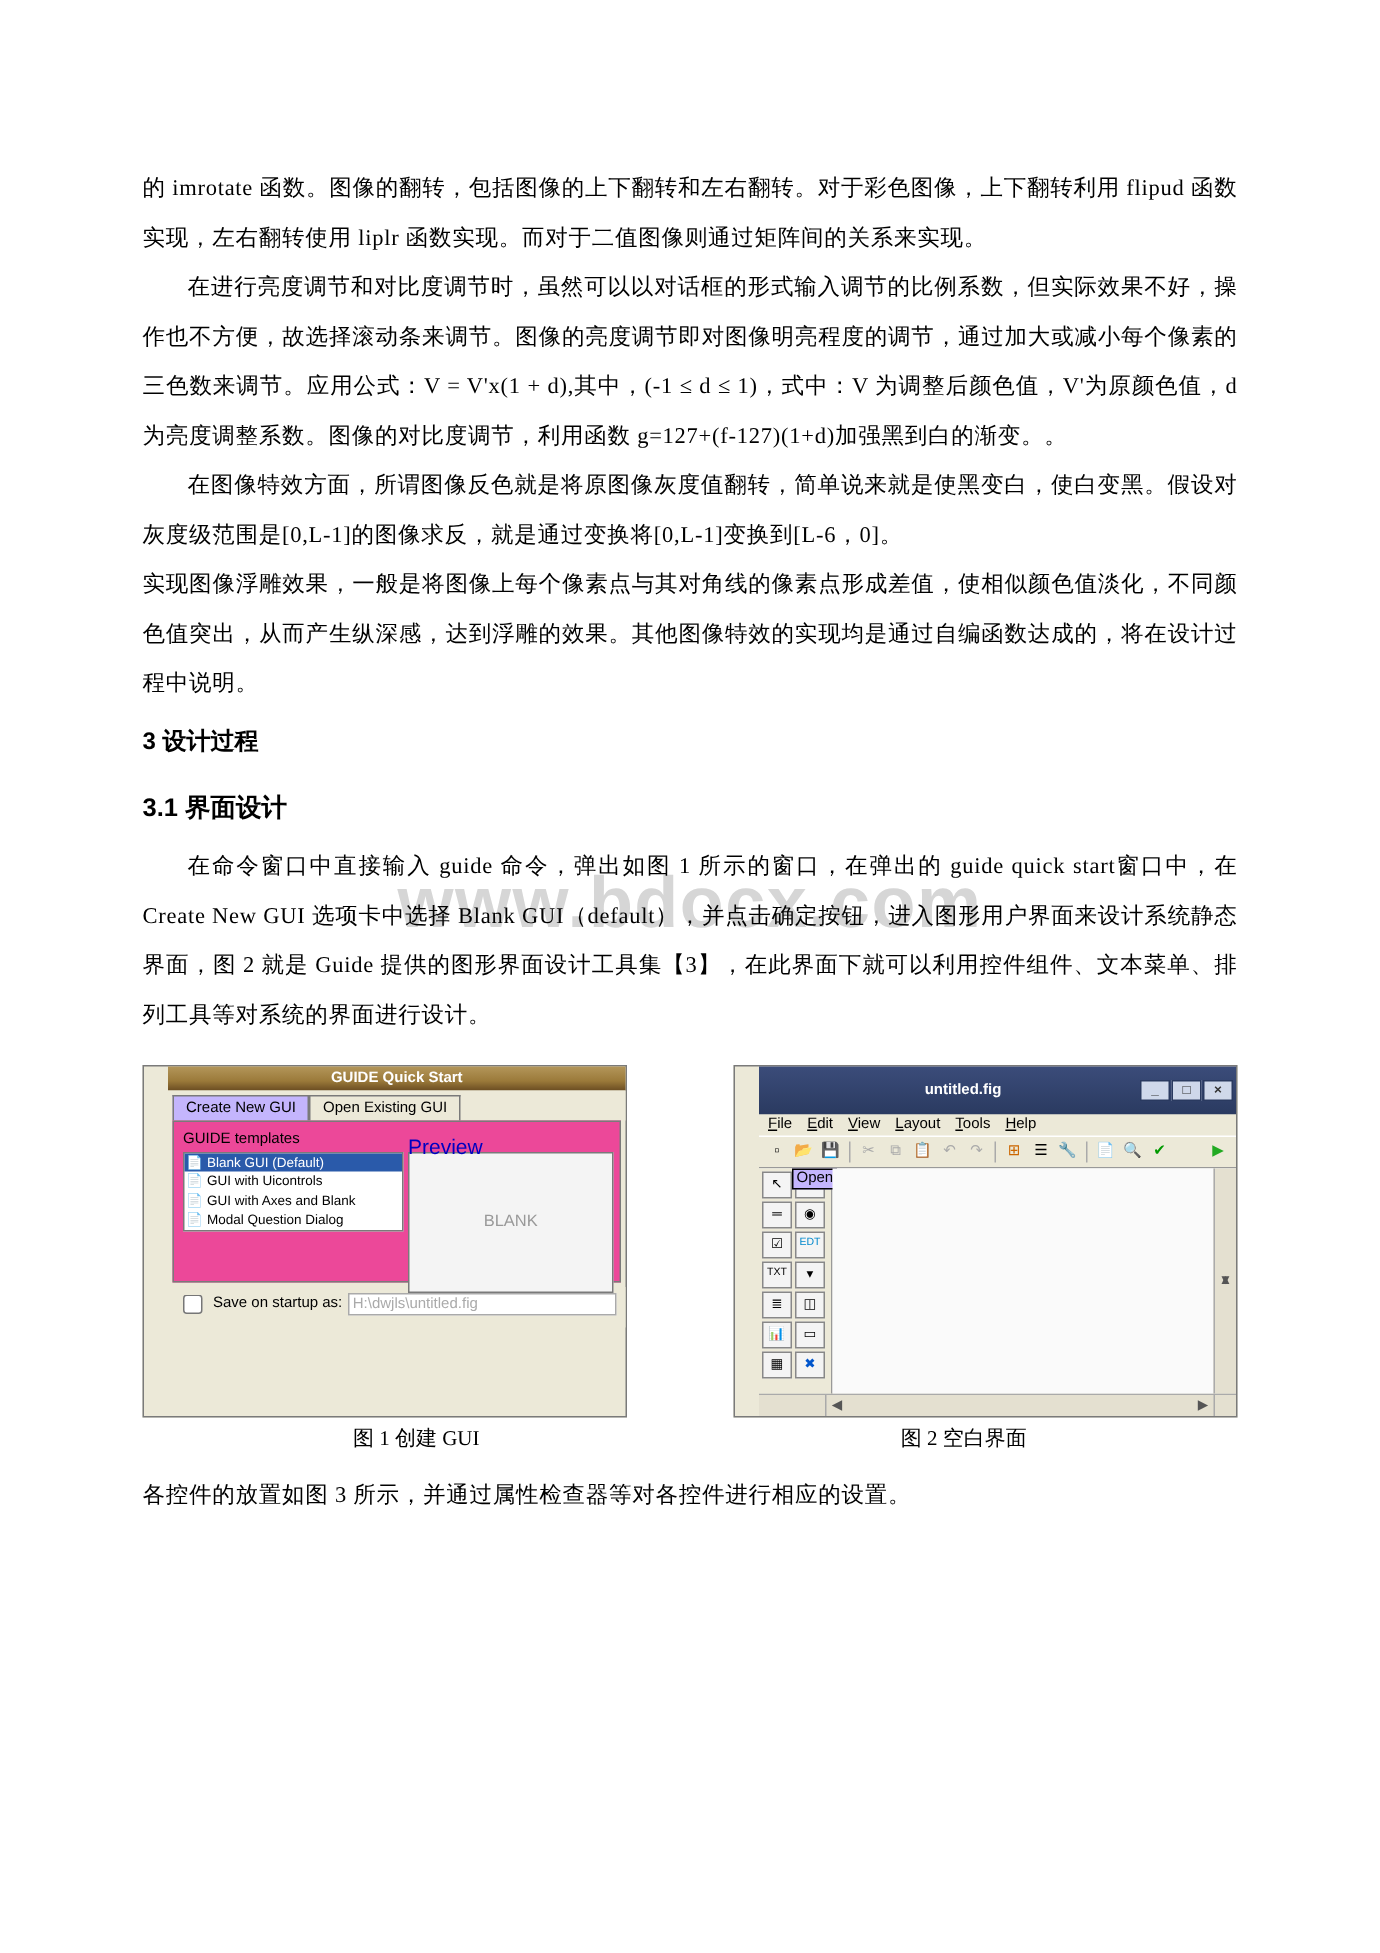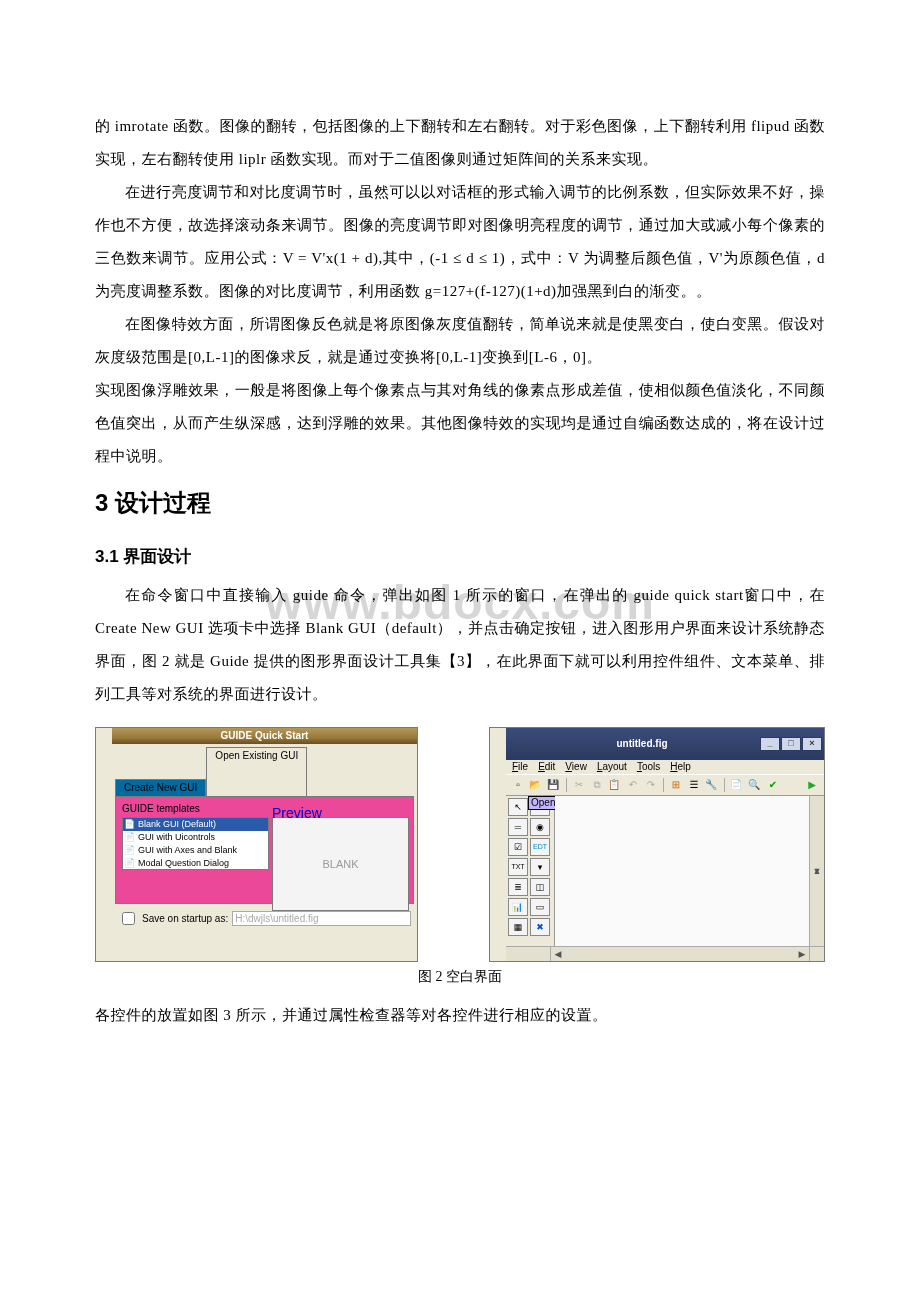--- a/index.html
+++ b/index.html
@@ -20,21 +20,21 @@
     line-height: 2.2;
   }
   .para {
     text-indent: 2em;
     text-align: justify;
     letter-spacing: 0.5px;
   }
   .para.noindent { text-indent: 0; }
   .h2 {
     font-family: "SimHei","Microsoft YaHei",sans-serif;
-    font-size: 24px;
+    font-size: 16px;
     font-weight: bold;
     margin: 4px 0 2px 0;
   }
   .h3 {
     font-family: "SimHei","Microsoft YaHei",sans-serif;
     font-size: 17px;
     font-weight: bold;
     margin: 8px 0 4px 0;
   }
   .watermark {
@@ -80,21 +80,21 @@
     font-weight: bold;
   }
   .tabs { display: flex; gap: 0; background:#ece9d8; padding: 3px 3px 0 3px; }
   .tab {
     border: 1px solid #7a7a7a;
     border-bottom: none;
     padding: 2px 8px;
     background:#ece9d8;
     font-size: 10px;
   }
-  .tab.active { background:#0369a1;margin-top:32px; }
+  .tab.active { background:#c4b5fd; }
   .tabpanel { background:#ec4899; border:1px solid #7a7a7a; margin:0 3px 3px 3px; padding:6px; height:108px; box-sizing:border-box; position:relative;}
   .tmpl-label { color:#000; }
   .tmpl-list {
     border:1px solid #7a7a7a;
     background:#fff;
     width: 145px;
     font-size: 9px;
     margin-top: 2px;
   }
   .tmpl-list div { display:flex; align-items:center; gap:3px; padding:1px 2px;}
@@ -250,19 +250,20 @@
           <span style="width:44px;border-right:1px solid #aaa"></span>
           <span class="arrow">◀</span>
           <span style="flex:1"></span>
           <span class="arrow">▶</span>
           <span style="width:14px;border-left:1px solid #aaa"></span>
         </div>
       </div>
     </div>
 
     <div class="caption-row">
+      <div class="cap">图 1   创建 GUI</div>
       <div class="cap">图 2   空白界面</div>
     </div>
 
     <div class="para noindent" style="margin-top:10px">各控件的放置如图 3 所示，并通过属性检查器等对各控件进行相应的设置。</div>
 
   </div>
 </div>
 
 </body></html>

